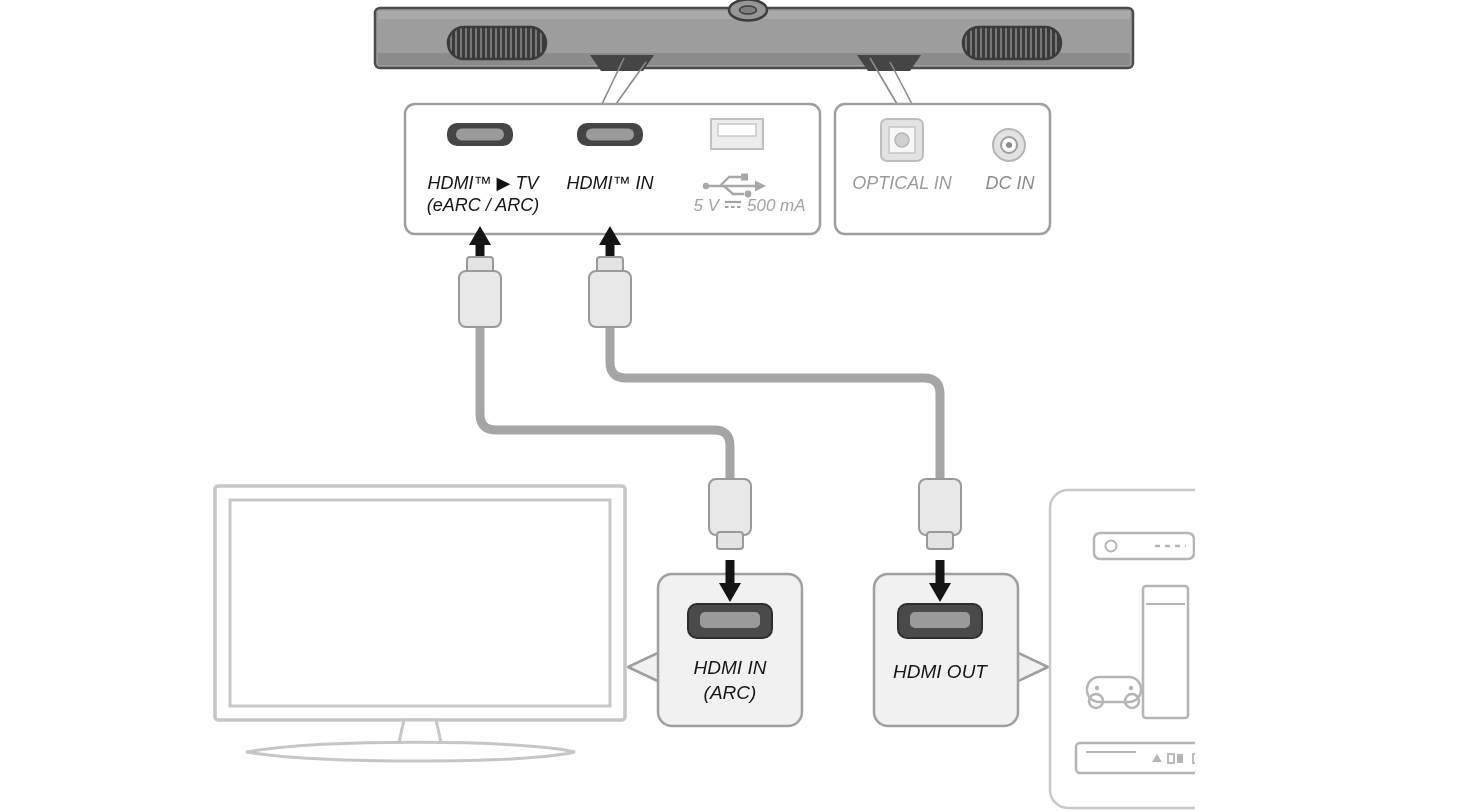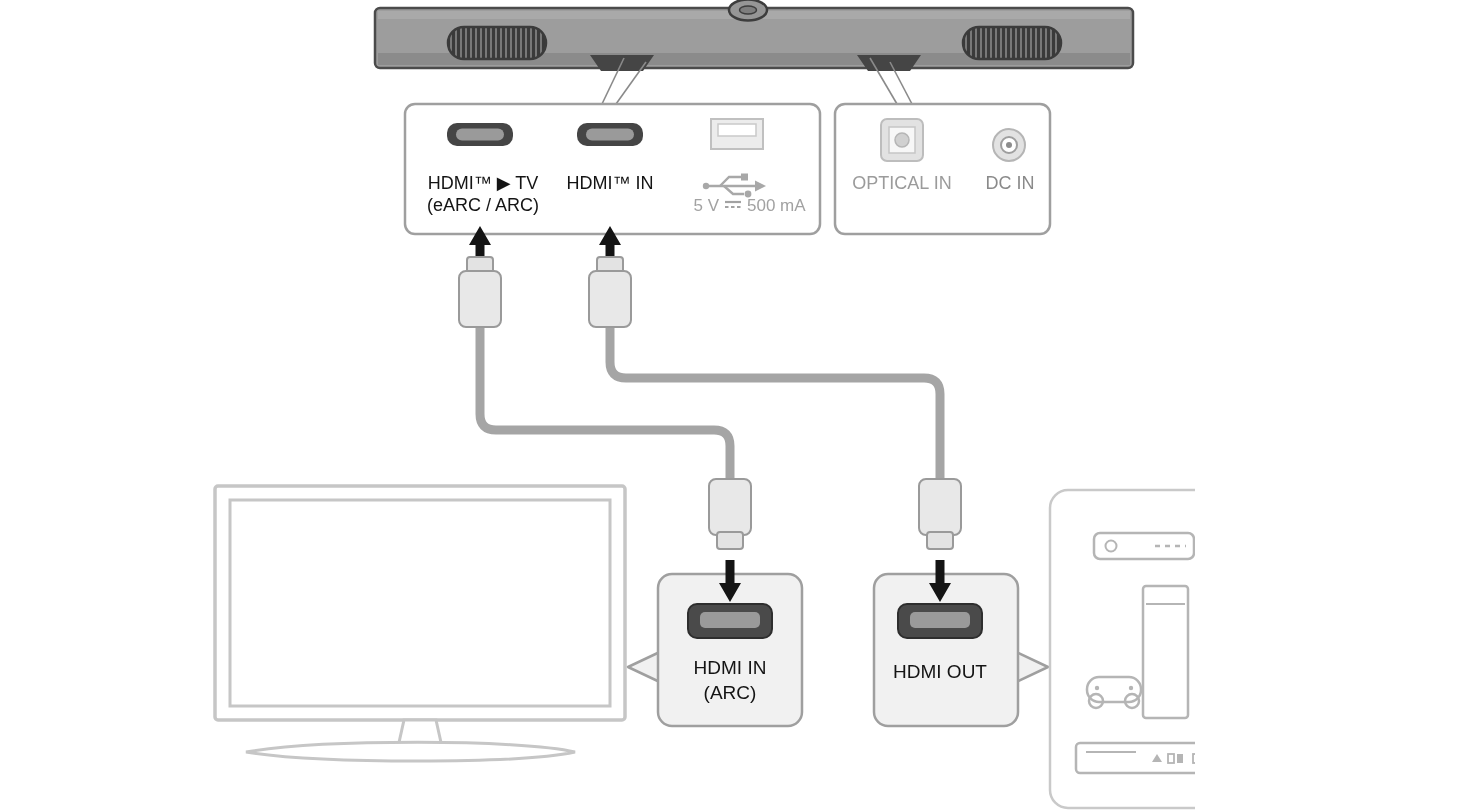--- a/index.html
+++ b/index.html
@@ -1,16 +1,16 @@
 <!DOCTYPE html>
 <html><head>
 <meta charset="utf-8">
 <style>
   html,body{margin:0;padding:0;background:#ffffff;}
-  .stage{position:relative;width:1195px;height:812px;background:#ffffff;overflow:hidden;}
+  .stage{position:relative;width:1195px;height:812px;background:#ffffff;overflow:hidden;font-style:italic;}
   svg{display:block;}
   text{font-family:"Liberation Sans","DejaVu Sans",sans-serif;}
   .lbl-black{fill:#141414;font-size:18px;}
   .lbl-black-lg{fill:#141414;font-size:19px;}
   .lbl-gray{fill:#9b9b9b;font-size:18px;}
   .lbl-gray-sm{fill:#a2a2a2;font-size:17px;}
 </style>
 </head>
 <body>
 

